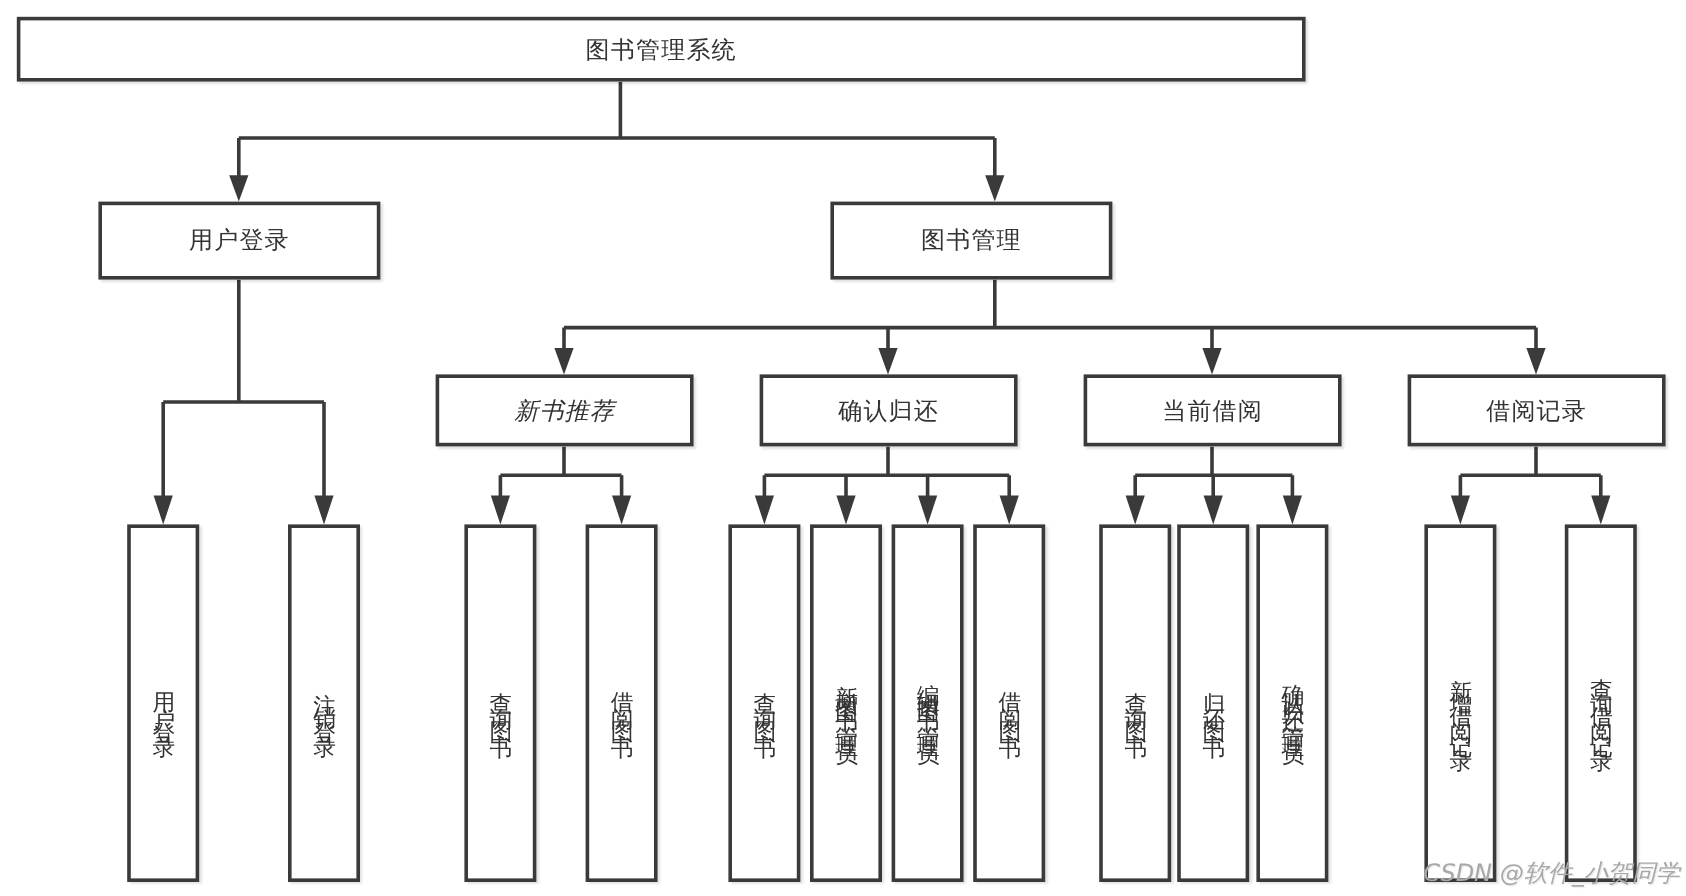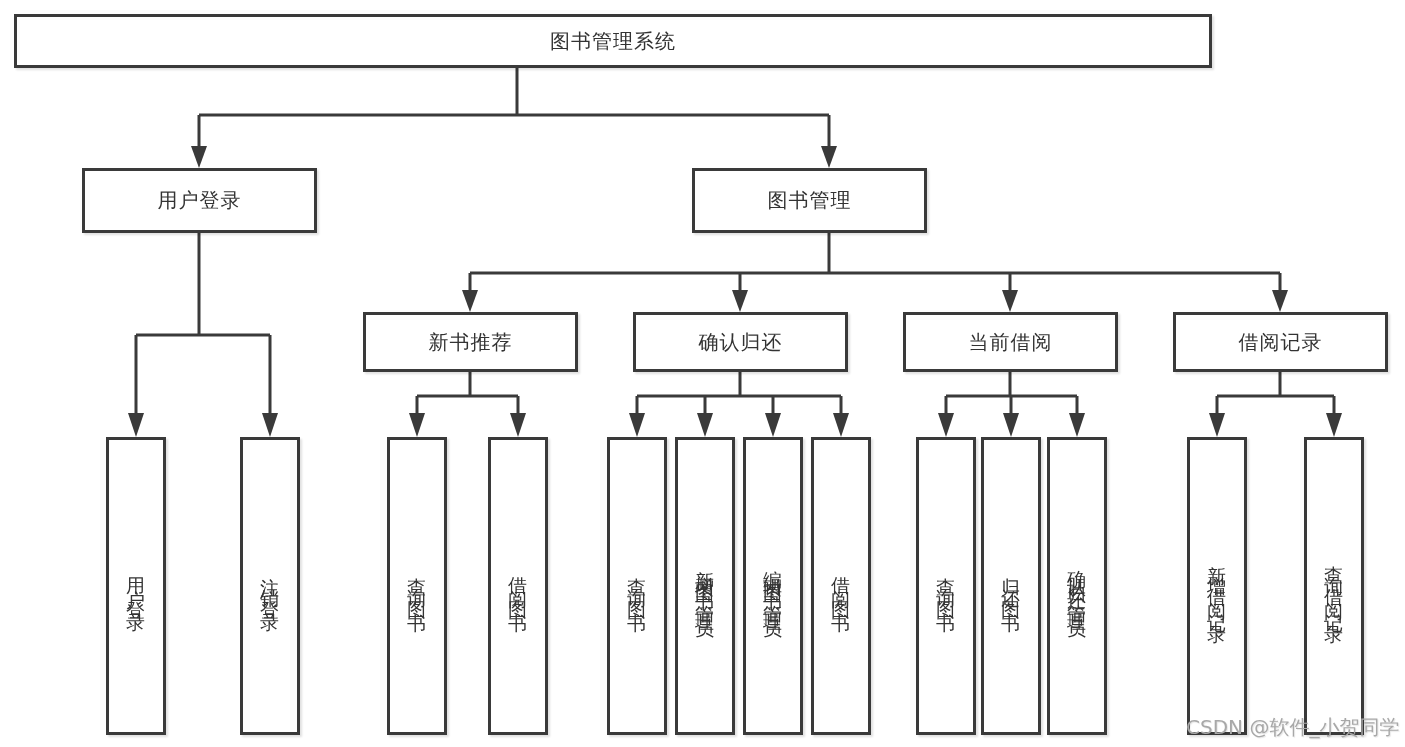--- a/index.html
+++ b/index.html
@@ -30,21 +30,21 @@
     background: #fff;
     border: 3px solid var(--line);
     box-shadow: 2px 2px 2px rgba(0,0,0,0.12);
     display: flex;
     align-items: center;
     justify-content: center;
     font-size: 20px;
     letter-spacing: 1px;
     color: var(--text);
   }
-  .root-node   { left: 14px;  top: 14px;  width: 1198px; height: 54px; }
+  .root-node   { left: 14px;  top: 14px;  width: 1074px; height: 54px; }
   .branch-node { top: 168px; width: 235px; height: 65px; }
   .group-node  { top: 312px; width: 215px; height: 60px; }
   .leaf-node {
     position: absolute;
     top: 437px;
     width: 60px;
     height: 298px;
     background: #fff;
     border: 3px solid var(--line);
     box-shadow: 2px 2px 2px rgba(0,0,0,0.12);
@@ -62,20 +62,21 @@
   }
   .watermark {
     position: absolute;
     left: 1186px;
     top: 714px;
     font-size: 20px;
     color: var(--wm);
     text-shadow: 1px 1px 1px rgba(0,0,0,0.10);
     white-space: nowrap;
     z-index: 5;
+    font-style: italic;
   }
 </style>
 </head>
 <body>
 
 <div class="canvas">
 
   <svg class="connector-layer" viewBox="0 0 1405 747" xmlns="http://www.w3.org/2000/svg">
     <g stroke="currentColor" stroke-width="3" fill="none">
 
@@ -120,21 +121,21 @@
     <span>图书管理系统</span>
   </div>
 
   <div class="node branch-node" style="left:82px;">
     <span>用户登录</span>
   </div>
   <div class="node branch-node" style="left:692px;">
     <span>图书管理</span>
   </div>
 
-  <div class="node group-node" style="left:363px;">
+  <div class="node group-node" style="left:363px;font-style:italic;">
     <span>新书推荐</span>
   </div>
   <div class="node group-node" style="left:633px;">
     <span>确认归还</span>
   </div>
   <div class="node group-node" style="left:903px;text-align:center;">
     <span>当前借阅</span>
   </div>
   <div class="node group-node" style="left:1173px;">
     <span>借阅记录</span>

